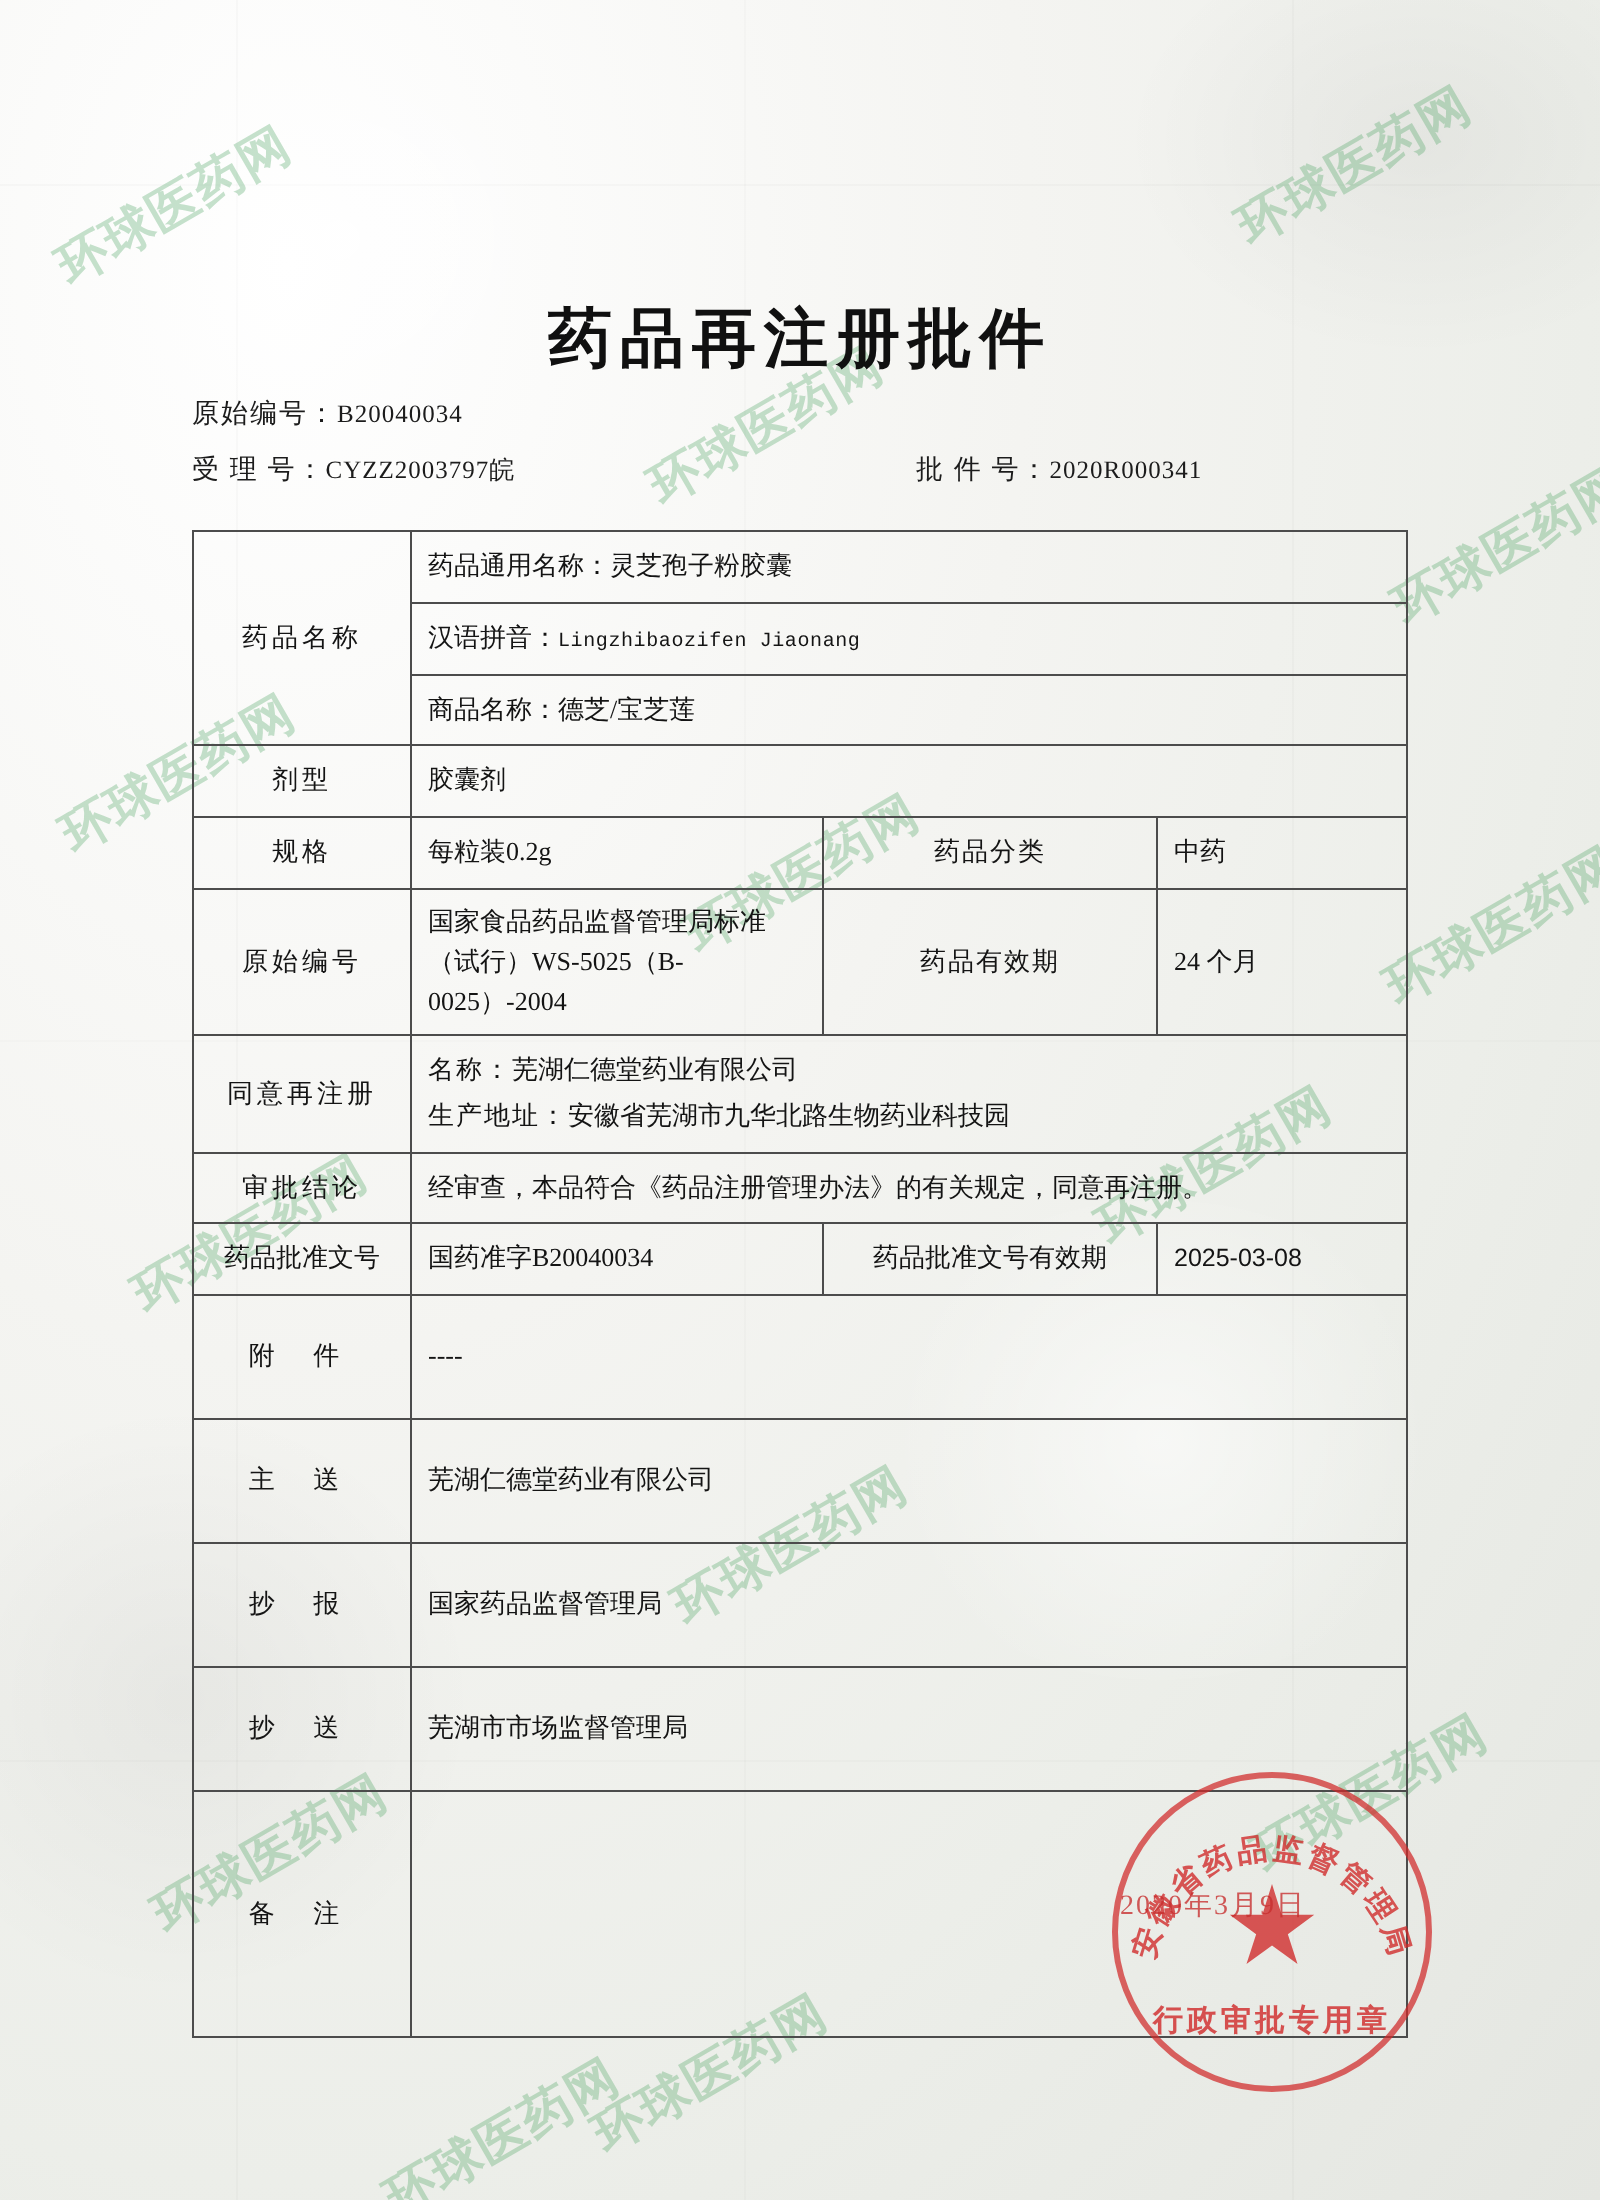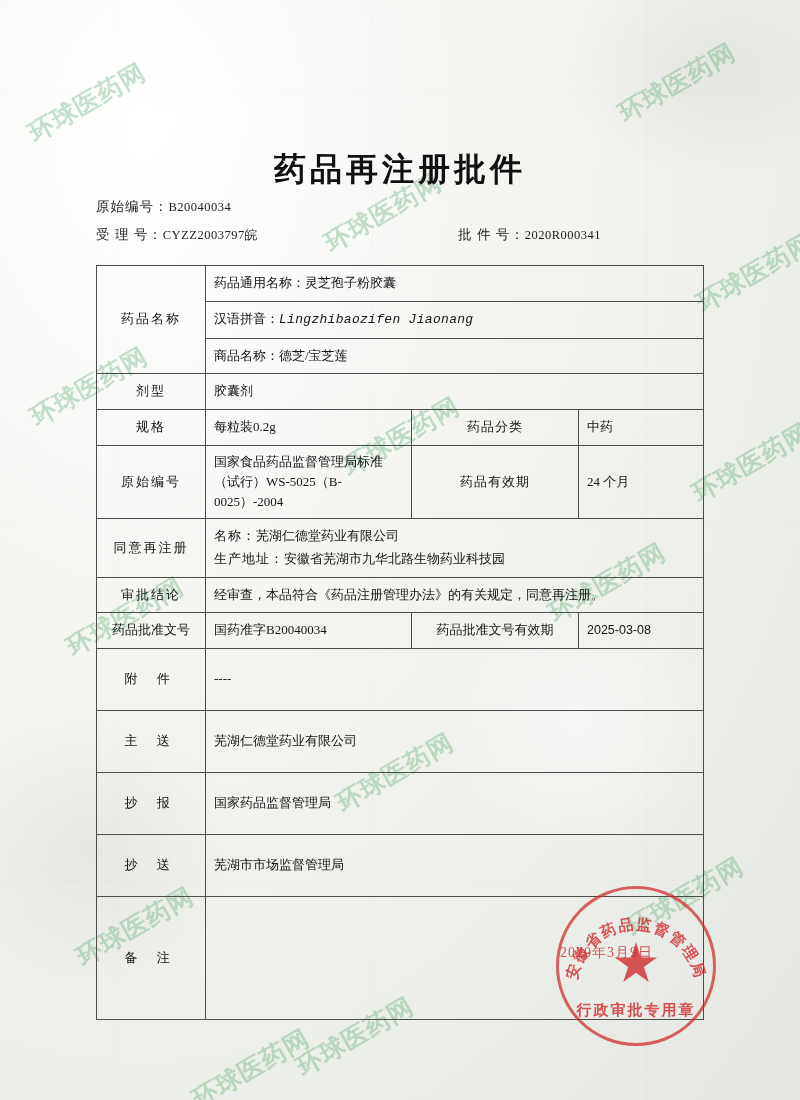--- a/index.html
+++ b/index.html
@@ -70,21 +70,21 @@
   td.lab{
     width:92px;
     text-align:center;
     letter-spacing:2px;
     white-space:nowrap;
   }
   td.lab.sp{letter-spacing:8px;padding-left:14px;}
   td.val{padding-left:12px;}
   .sub{display:block;}
   .sub .k{display:inline-block;letter-spacing:1px;}
-  .pinyin{font-family:"Liberation Mono", monospace;font-size:13px;letter-spacing:0.3px;font-style:italic;}
+  .pinyin{font-family:"Liberation Mono", monospace;font-size:10px;letter-spacing:0.3px;}
   .mono{font-family:Liberation Sans, sans-serif;font-size:12.5px;}
   td.mid{width:150px;text-align:center;letter-spacing:1px;white-space:nowrap;}
   td.small{width:108px;padding-left:12px;}
   .tall{height:62px;}
 
   
   #seal{
     position:absolute;left:556px;top:886px;
     width:160px;height:160px;
     pointer-events:none;

